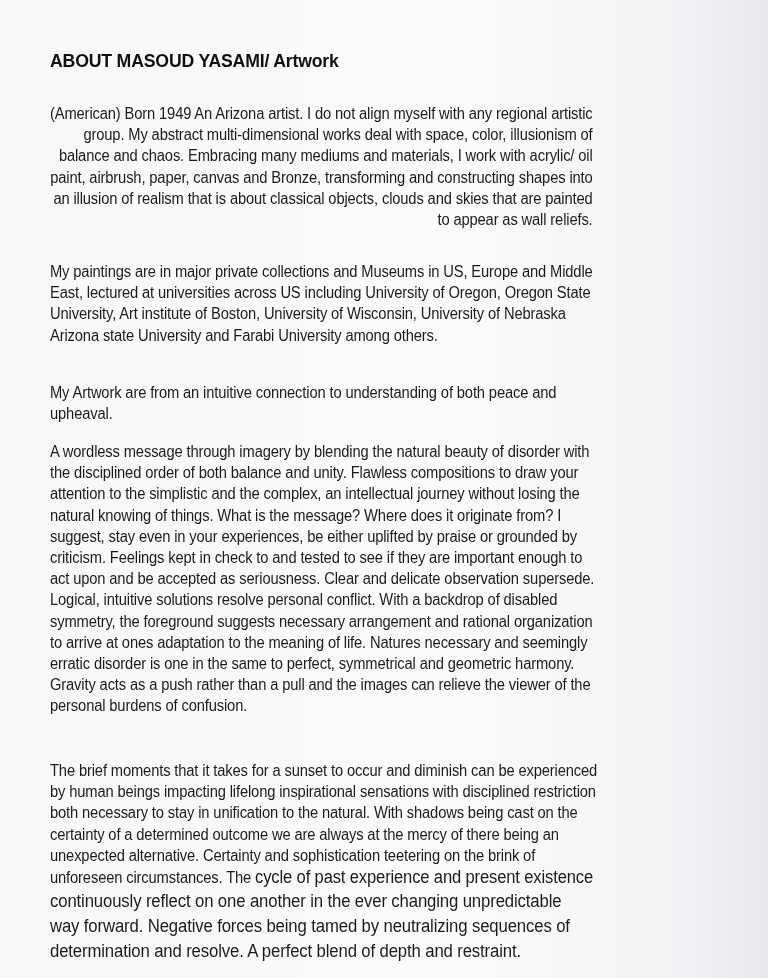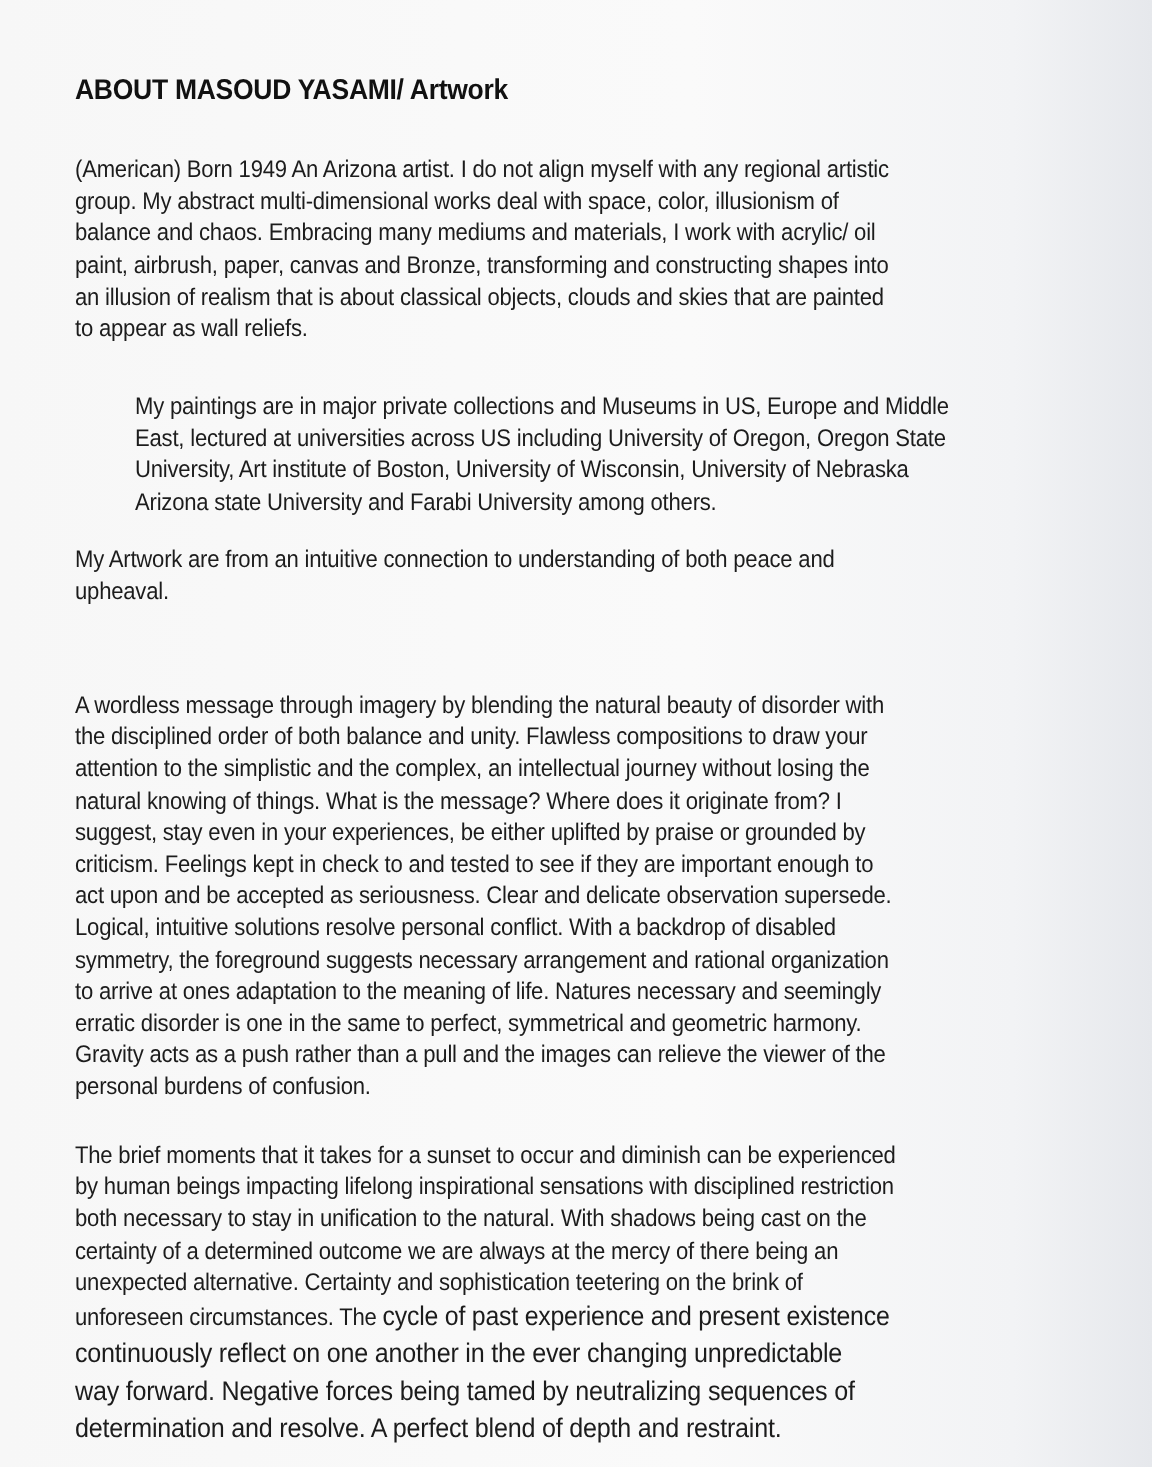--- a/index.html
+++ b/index.html
@@ -40,24 +40,24 @@
     .line {
       display: block;
       font-size: 16px;
       line-height: 21.2px;
       white-space: nowrap;
       letter-spacing: -0.15px;
       transform: scaleX(0.92);
       transform-origin: left center;
       color: #1c1c1c;
     }
-    .p1 { top: 103px; }
-    .p2 { top: 261px; margin-left: 40px; }
-    .p3 { top: 363px; }
-    .p4 { top: 441px; margin-top: 19px; }
+    .p1 { top: 103px; text-align: right; }
+    .p2 { top: 261px; }
+    .p3 { top: 382px; }
+    .p4 { top: 441px; }
     .p5 { top: 760px; }
     .p5 .line.big {
       font-size: 18px;
       line-height: 25px;
       transform: scaleX(0.93);
     }
     .p5 .line.mixed .small {
       font-size: 16px;
     }
     .p5 .line.mixed .large {

